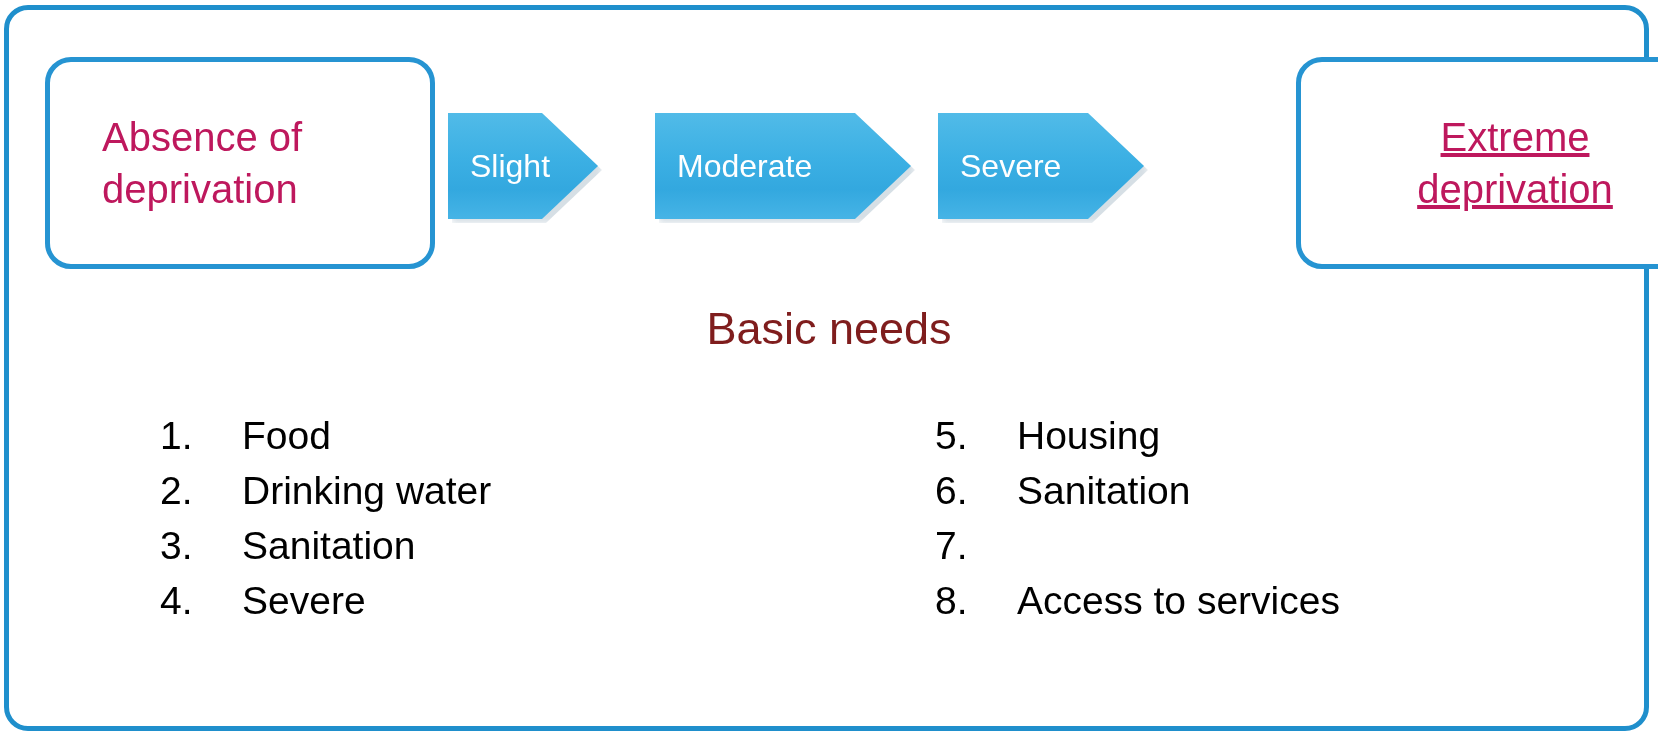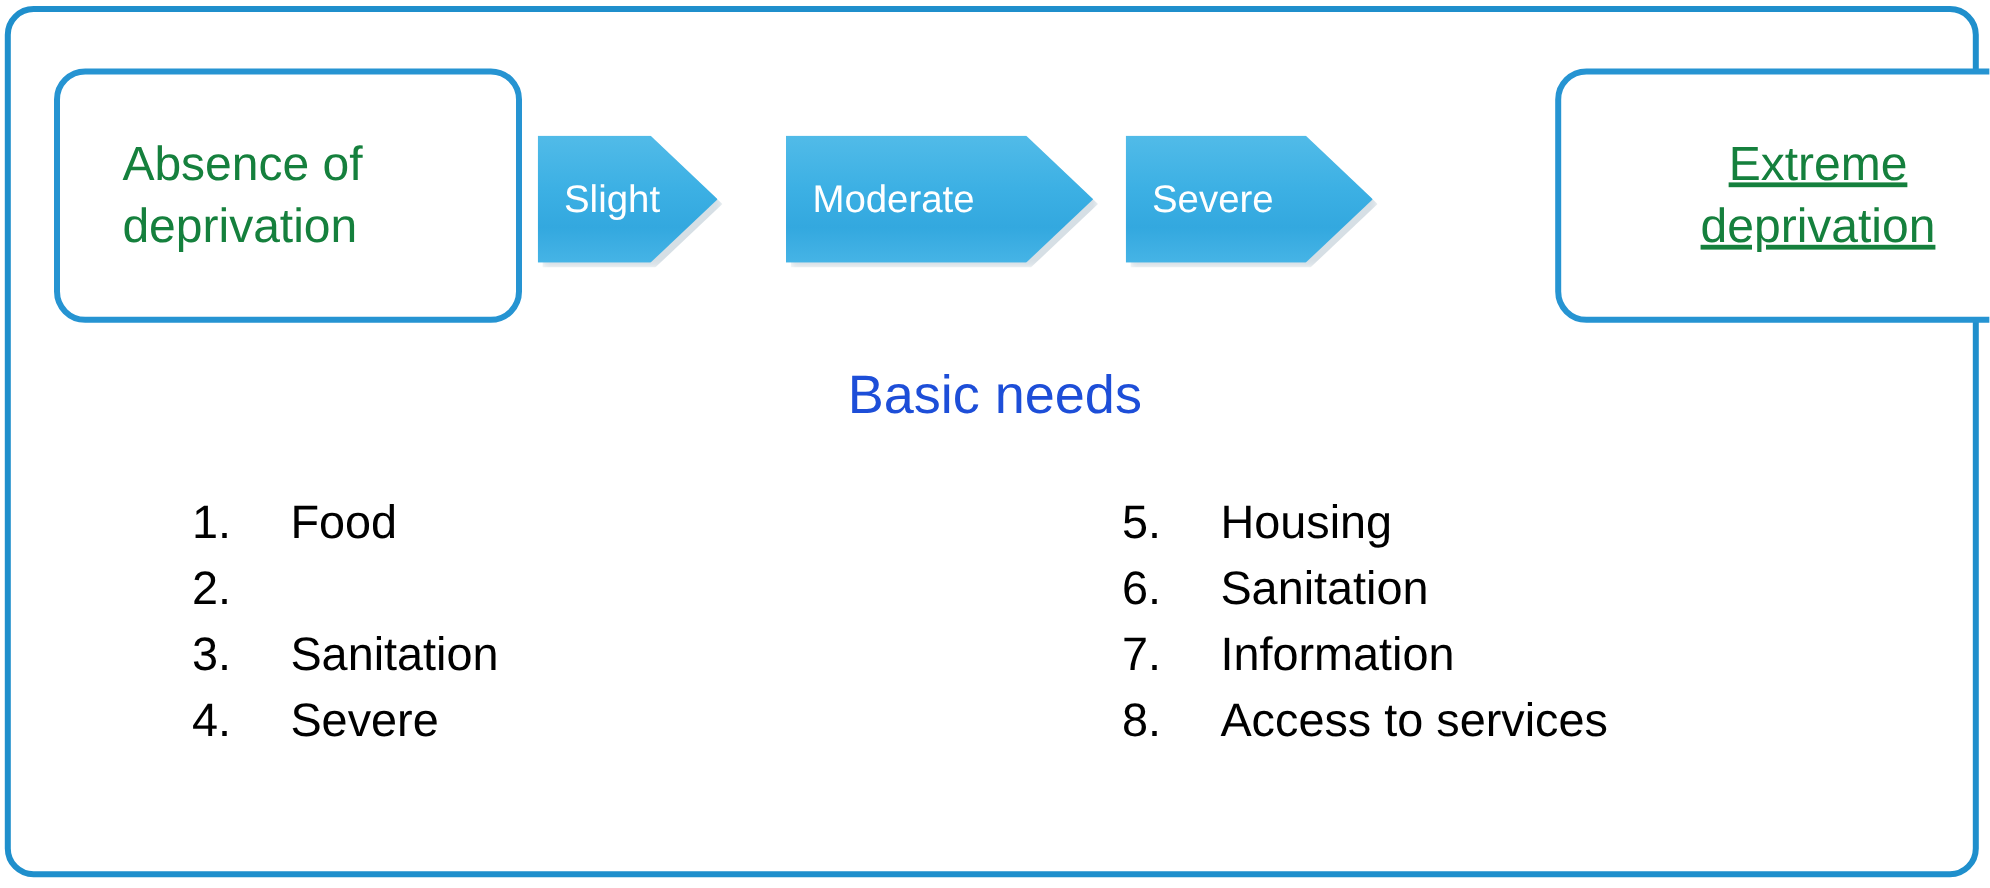--- a/index.html
+++ b/index.html
@@ -34,21 +34,21 @@
   
   .end-box {
     position: absolute;
     box-sizing: border-box;
     border: 5px solid #2694d2;
     border-radius: 26px;
     background: #ffffff;
     display: flex;
     flex-direction: column;
     justify-content: center;
-    color: #15803d;
+    color: #be185d;
     font-size: 40px;
     line-height: 1.30;
   }
   #box-absence {
     left: 45px;
     top: 57px;
     width: 390px;
     height: 212px;
     align-items: flex-start;
     padding-left: 52px;
@@ -102,21 +102,21 @@
   #chevron-shadow-severe   { left: 942px; width: 206px; }
 
   
   #basic-needs-title {
     position: absolute;
     left: 0;
     top: 303px;
     width: 1658px;
     text-align: center;
     font-size: 45px;
-    color: #1d4ed8;
+    color: #7f1d1d;
     white-space: nowrap;
   }
 
   
   .needs-col {
     position: absolute;
     top: 408px;
     font-size: 39px;
     color: #000000;
     line-height: 55px;
@@ -170,20 +170,21 @@
 
   <div id="basic-needs-title">Basic needs</div>
 
   <div class="needs-col" id="needs-col-left">
     <div class="needs-item">
       <span class="needs-num">1.</span>
       <span class="needs-text">Food</span>
     </div>
     <div class="needs-item">
       <span class="needs-num">2.</span>
+      <span class="needs-text">Drinking water</span>
     </div>
     <div class="needs-item">
       <span class="needs-num">3.</span>
       <span class="needs-text">Sanitation</span>
     </div>
     <div class="needs-item">
       <span class="needs-num">4.</span>
       <span class="needs-text">Severe</span>
     </div>
   </div>
@@ -192,21 +193,20 @@
     <div class="needs-item">
       <span class="needs-num">5.</span>
       <span class="needs-text">Housing</span>
     </div>
     <div class="needs-item">
       <span class="needs-num">6.</span>
       <span class="needs-text">Sanitation</span>
     </div>
     <div class="needs-item">
       <span class="needs-num">7.</span>
-      <span class="needs-text">Information</span>
     </div>
     <div class="needs-item">
       <span class="needs-num">8.</span>
       <span class="needs-text">Access to services</span>
     </div>
   </div>
 
 </div>
 
 </body></html>

